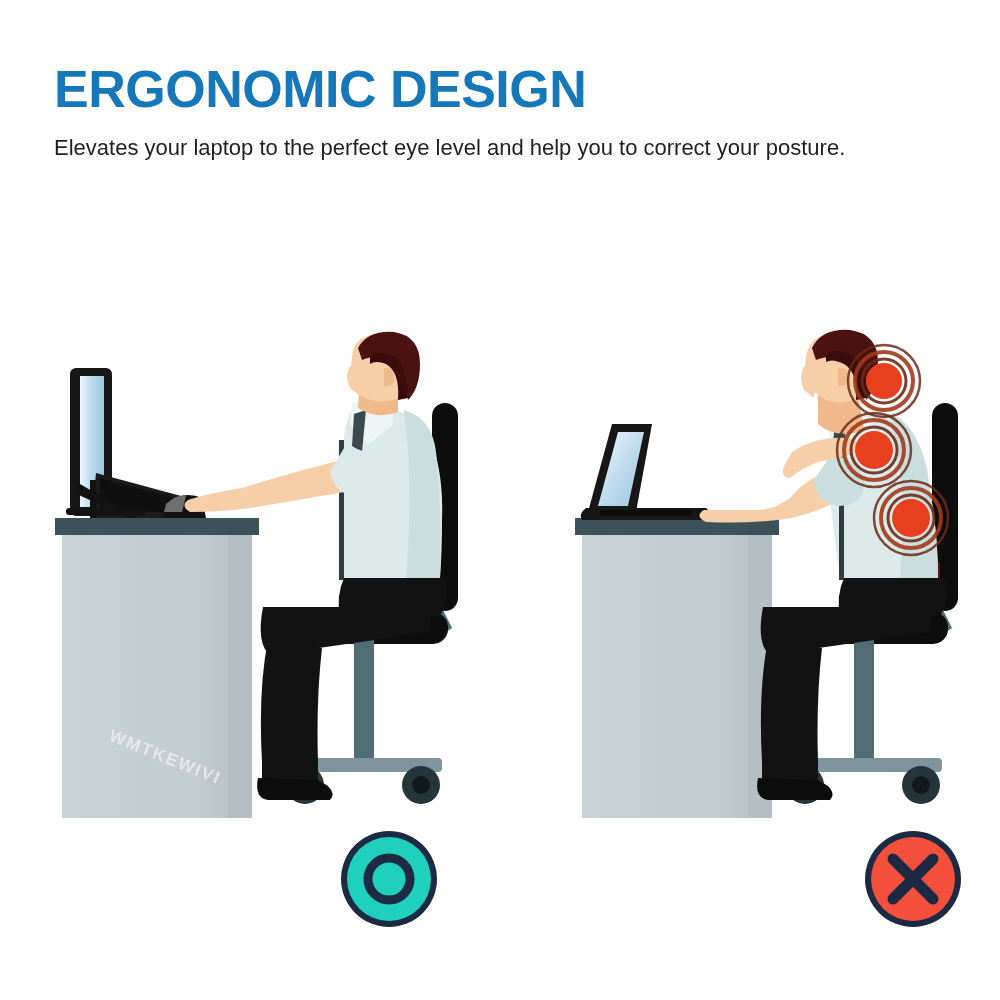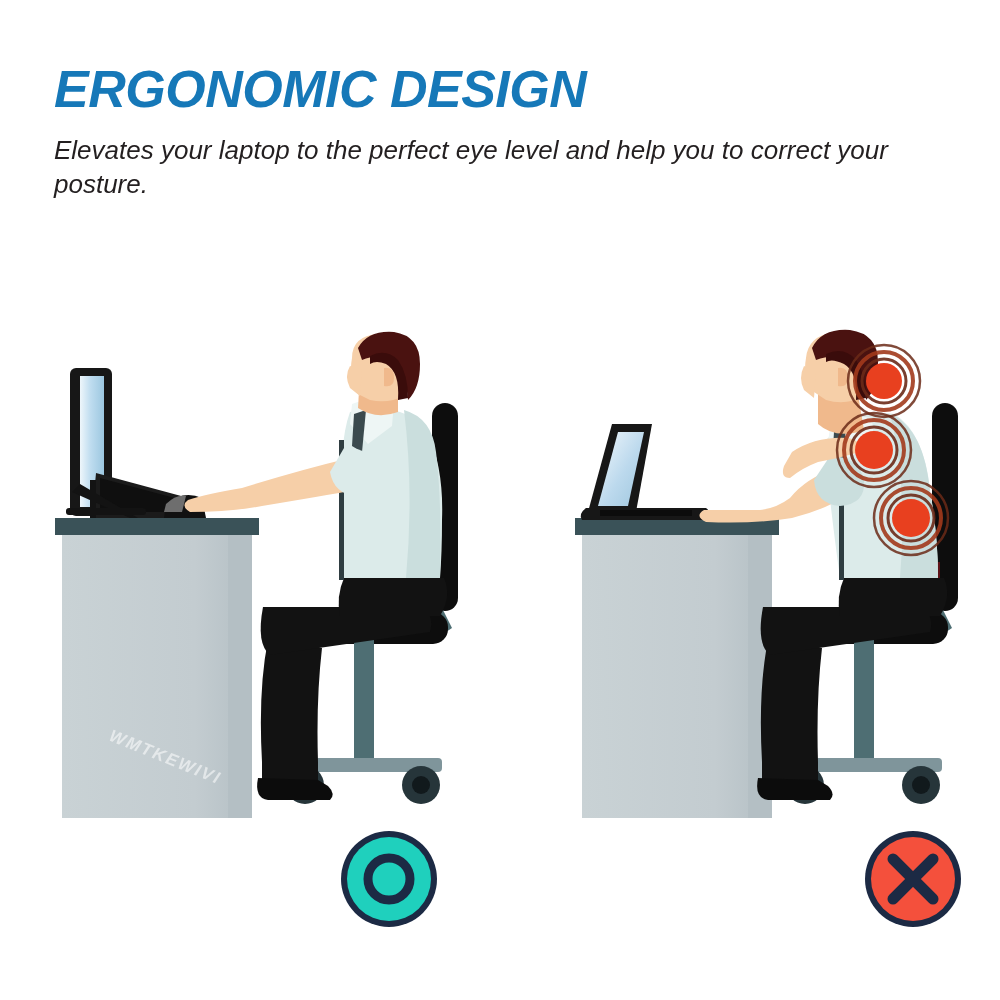--- a/index.html
+++ b/index.html
@@ -12,21 +12,20 @@
     height: 1000px;
     font-family: "Liberation Sans", sans-serif;
     overflow: hidden;
     position: relative;
   }
   #page {
     position: relative;
     width: 1000px;
     height: 1000px;
     background: #ffffff;
-    font-style: italic;
   }
 
   
   .header {
     position: absolute;
     left: 54px;
     top: 62px;
     width: 900px;
   }
   .title {
@@ -34,21 +33,21 @@
     font-size: 52px;
     font-weight: bold;
     letter-spacing: -0.5px;
     color: #1678b8;
     line-height: 1.05;
     margin: 0;
     white-space: nowrap;
   }
   .subtitle {
     font-family: "Liberation Sans", sans-serif;
-    font-size: 26px;
+    font-size: 22px;
     font-weight: normal;
     color: #231f20;
     line-height: 1.32;
     margin: 16px 0 0 0;
     max-width: 870px;
   }
 
   
   .stage {
     position: absolute;

